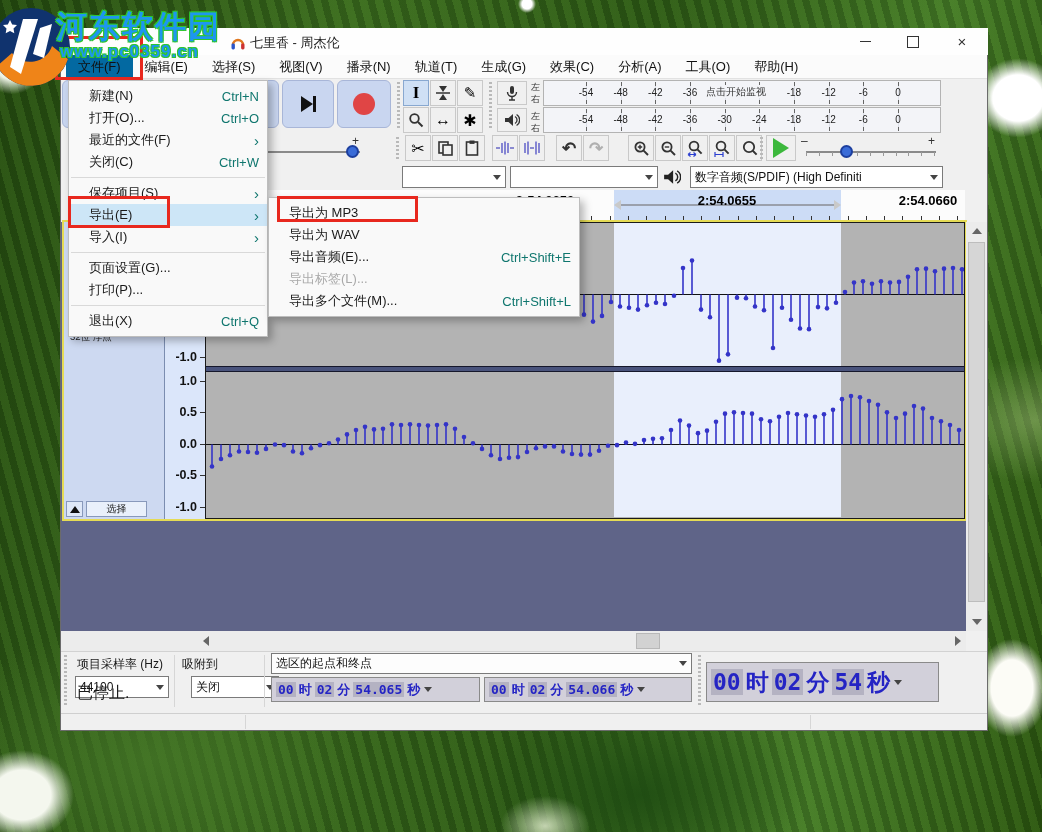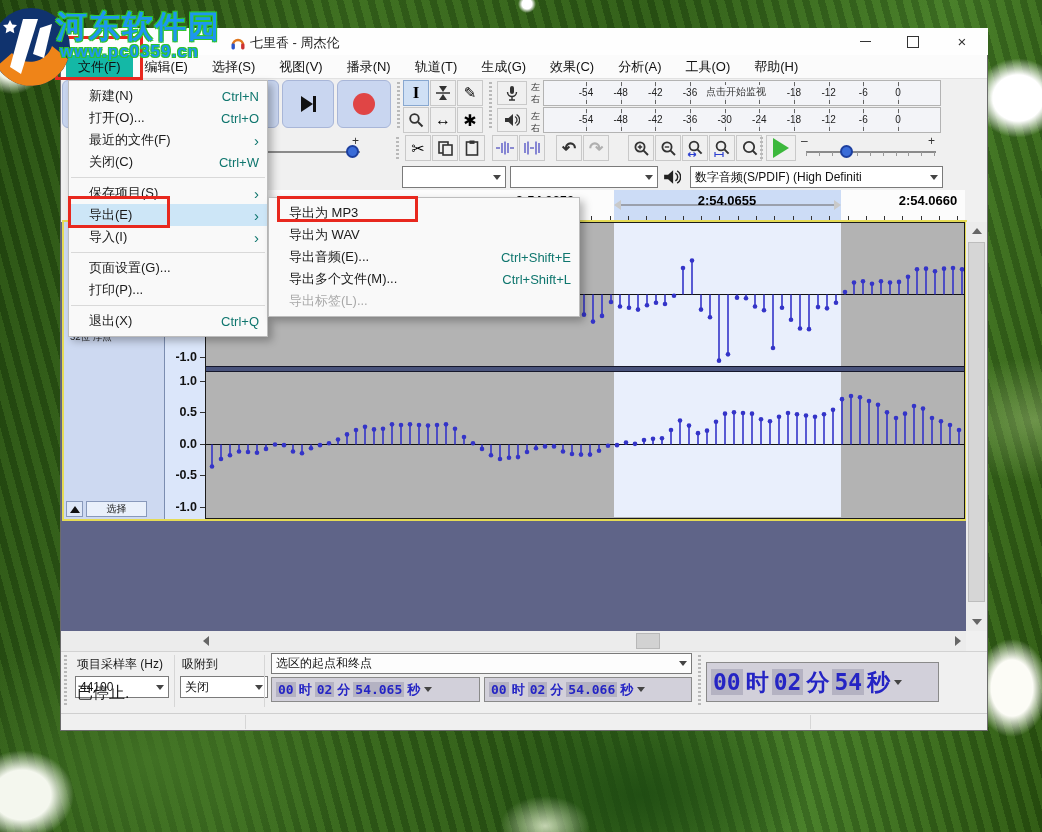--- a/index.html
+++ b/index.html
@@ -20,21 +20,21 @@
       radial-gradient(300px 200px at 150px 760px,rgba(70,120,40,.75),rgba(0,0,0,0) 70%),
       repeating-linear-gradient(75deg,rgba(18,42,8,.22) 0 7px,rgba(95,150,55,.16) 7px 15px),
       linear-gradient(100deg,#23480f,#3a6a1e 30%,#2c5715 55%,#467c28 80%,#2a520f)}
   
   #win{left:60px;top:28px;width:928px;height:703px;background:#f0f0f0;border:1px solid #6b6b6b}
   #titlebar{left:60px;top:28px;width:928px;height:27px;background:#fefefe}
   #title-text{left:250px;top:34px;font-size:13px;color:#222}
   .wbtn{top:28px;height:27px;width:48px;display:flex;align-items:center;justify-content:center;color:#333}
   #menubar{left:61px;top:55px;width:926px;height:24px;background:#fbfbfb;border-bottom:1px solid #e2e2e2;display:flex;padding-left:5px}
   .mb-item{padding:0 12px;line-height:24px;font-size:13px;color:#111}
-  .mb-active{background:#14b8a6}
+  .mb-active{background:#0369a1}
   
   #dock{left:61px;top:79px;width:926px;height:111px;background:#f0f0f0}
   .tbtn{background:#f0f0f0;border:1px solid #c9c9c9;display:flex;align-items:center;justify-content:center}
   .tool-active{background:#cfe0f5;border-color:#88a8d0}
   .transport{border-radius:6px;background:#c9d6f0;border:1px solid #a8b6d8;display:flex;align-items:center;justify-content:center}
   .grip{background:repeating-linear-gradient(#b9b9b9 0 2px,transparent 2px 4px);width:3px}
   .meter{background:#f3f4f8;border:1px solid #b3b3b3}
   .mt-num{position:absolute;top:6px;width:24px;text-align:center;font-size:10px;color:#222}
   .mt-tick{position:absolute;width:1px;height:4px;background:#666}
   .mt-grid{position:absolute;top:1px;bottom:1px;width:1px;background:#dcdfe8}
@@ -756,21 +756,21 @@
 
 <div class="abs" style="left:61px;top:651px;width:926px;height:62px;background:#f0f0f0;border-top:1px solid #d2d2d2"></div>
 <div class="abs grip" style="left:64px;top:655px;height:52px"></div>
 <div class="abs lab" style="left:77px;top:656px">项目采样率 (Hz)</div>
 <div class="abs combo" style="left:75px;top:676px;width:94px;height:22px">
     <span>44100</span>
     <span class="cv"></span>
   </div>
 <div class="abs vsep" style="left:174px;top:655px;height:52px"></div>
 <div class="abs lab" style="left:182px;top:656px">吸附到</div>
-<div class="abs combo" style="left:180px;top:676px;width:88px;height:22px">
+<div class="abs combo" style="left:191px;top:676px;width:88px;height:22px">
     <span>关闭</span>
     <span class="cv"></span>
   </div>
 <div class="abs vsep" style="left:264px;top:655px;height:52px"></div>
 <div class="abs combo" style="left:271px;top:653px;width:421px;height:21px;background:#fdfdfd">
     <span>选区的起点和终点</span>
     <span class="cv"></span>
   </div>
 <div class="abs timefield" style="left:271px;top:677px;width:209px;height:25px" id="tf-start">
     <span class="tcell">00</span>
@@ -857,27 +857,27 @@
       <span class="mr"></span>
     </div>
     <div class="menu-row">
       <span class="ml">导出为 WAV</span>
       <span class="mr"></span>
     </div>
     <div class="menu-row">
       <span class="ml">导出音频(E)...</span>
       <span class="mr">Ctrl+Shift+E</span>
     </div>
-    <div class="menu-row">
-      <span class="ml">导出多个文件(M)...</span>
-      <span class="mr">Ctrl+Shift+L</span>
-    </div>
     <div class="menu-row dis">
       <span class="ml">导出标签(L)...</span>
       <span class="mr"></span>
+    </div>
+    <div class="menu-row">
+      <span class="ml">导出多个文件(M)...</span>
+      <span class="mr">Ctrl+Shift+L</span>
     </div>
   </div>
 
 <div class="abs redbox" style="left:55px;top:36px;width:88px;height:44px"></div>
 <div class="abs redbox" style="left:68px;top:196px;width:102px;height:32px"></div>
 <div class="abs redbox" style="left:277px;top:196px;width:141px;height:26px"></div>
 
 <div class="abs" style="left:0;top:0;z-index:70">
   <svg class="abs" style="left:-10px;top:4px" width="86" height="86" viewBox="0 0 86 86">
     <circle cx="41" cy="43" r="39" fill="#10336e"></circle>

